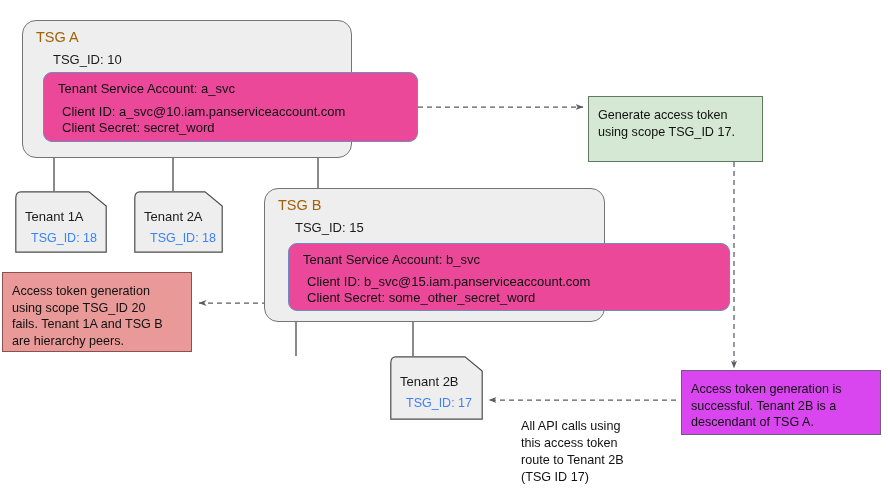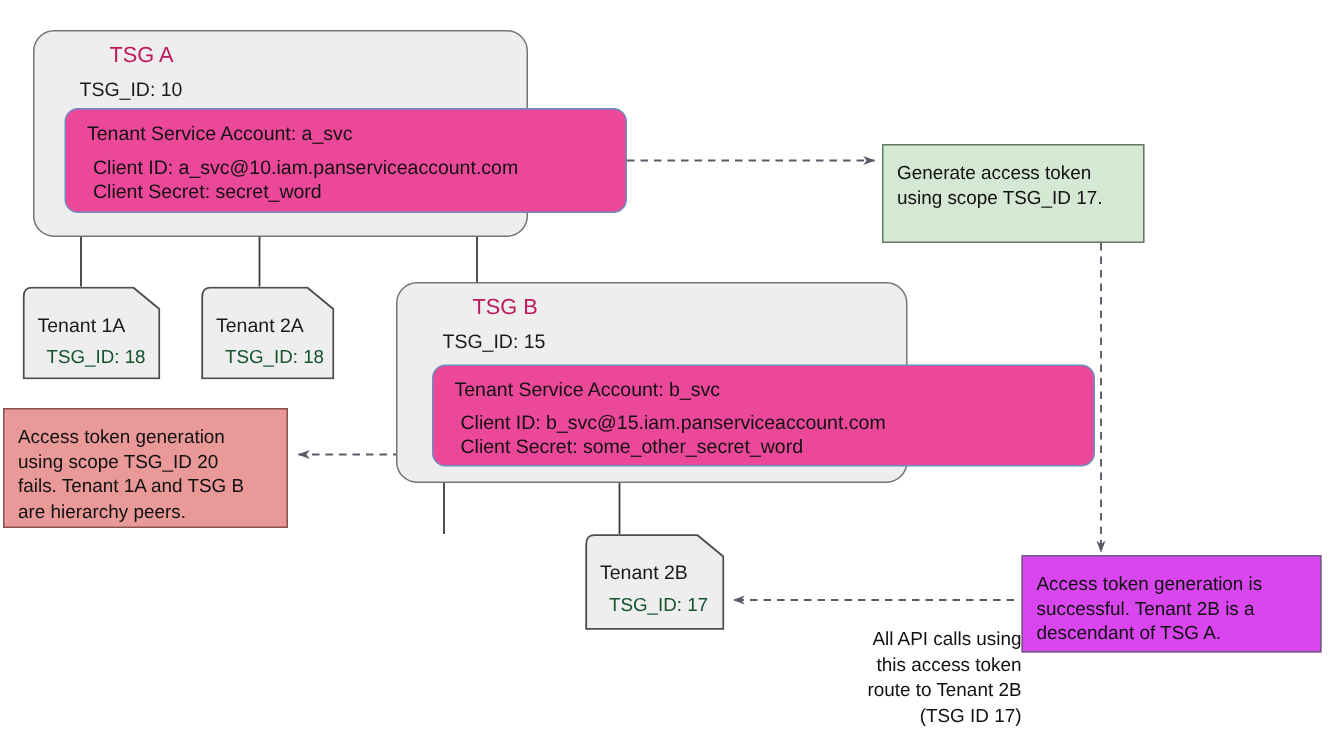--- a/index.html
+++ b/index.html
@@ -23,24 +23,23 @@
   
   .tsg-group {
     background: #eeeeee;
     border: 1.3px solid #747474;
     border-radius: 14px;
     box-sizing: border-box;
   }
   .tsg-title {
     position: absolute;
     font-size: 14.5px;
-    color: #be185d;
+    color: #a16207;
     line-height: 1.1;
     white-space: nowrap;
-    margin-left: 37px;
   }
   .tsg-sub {
     position: absolute;
     font-size: 13px;
     color: #1a1a1a;
     line-height: 1.1;
     white-space: nowrap;
   }
 
   
@@ -74,21 +73,21 @@
     top: 18px;
     font-size: 13px;
     color: #1a1a1a;
     white-space: nowrap;
   }
   .tenant .tid {
     position: absolute;
     left: 16px;
     top: 40px;
     font-size: 12.5px;
-    color: #14532d;
+    color: #3b82f6;
     white-space: nowrap;
   }
 
   
   .note {
     box-sizing: border-box;
     padding: 10px 9px 8px 9px;
     font-size: 12.6px;
     line-height: 1.32;
     color: #111111;
@@ -199,18 +198,18 @@
 
   <div class="abs note note-red" style="left:2px; top:272px; width:190px; height:80px;">Access token generation
 using scope TSG_ID 20
 fails. Tenant 1A and TSG B
 are hierarchy peers.</div>
 
   <div class="abs note note-purple" style="left:681px; top:370px; width:200px; height:65px;">Access token generation is
 successful. Tenant 2B is a
 descendant of TSG A.</div>
 
-  <div class="caption" style="left:521px; top:418px; width:160px;text-align:right;">All API calls using
+  <div class="caption" style="left:521px; top:418px; width:160px;">All API calls using
 this access token
 route to Tenant 2B
 (TSG ID 17)</div>
 
 </div>
 
 </body></html>

